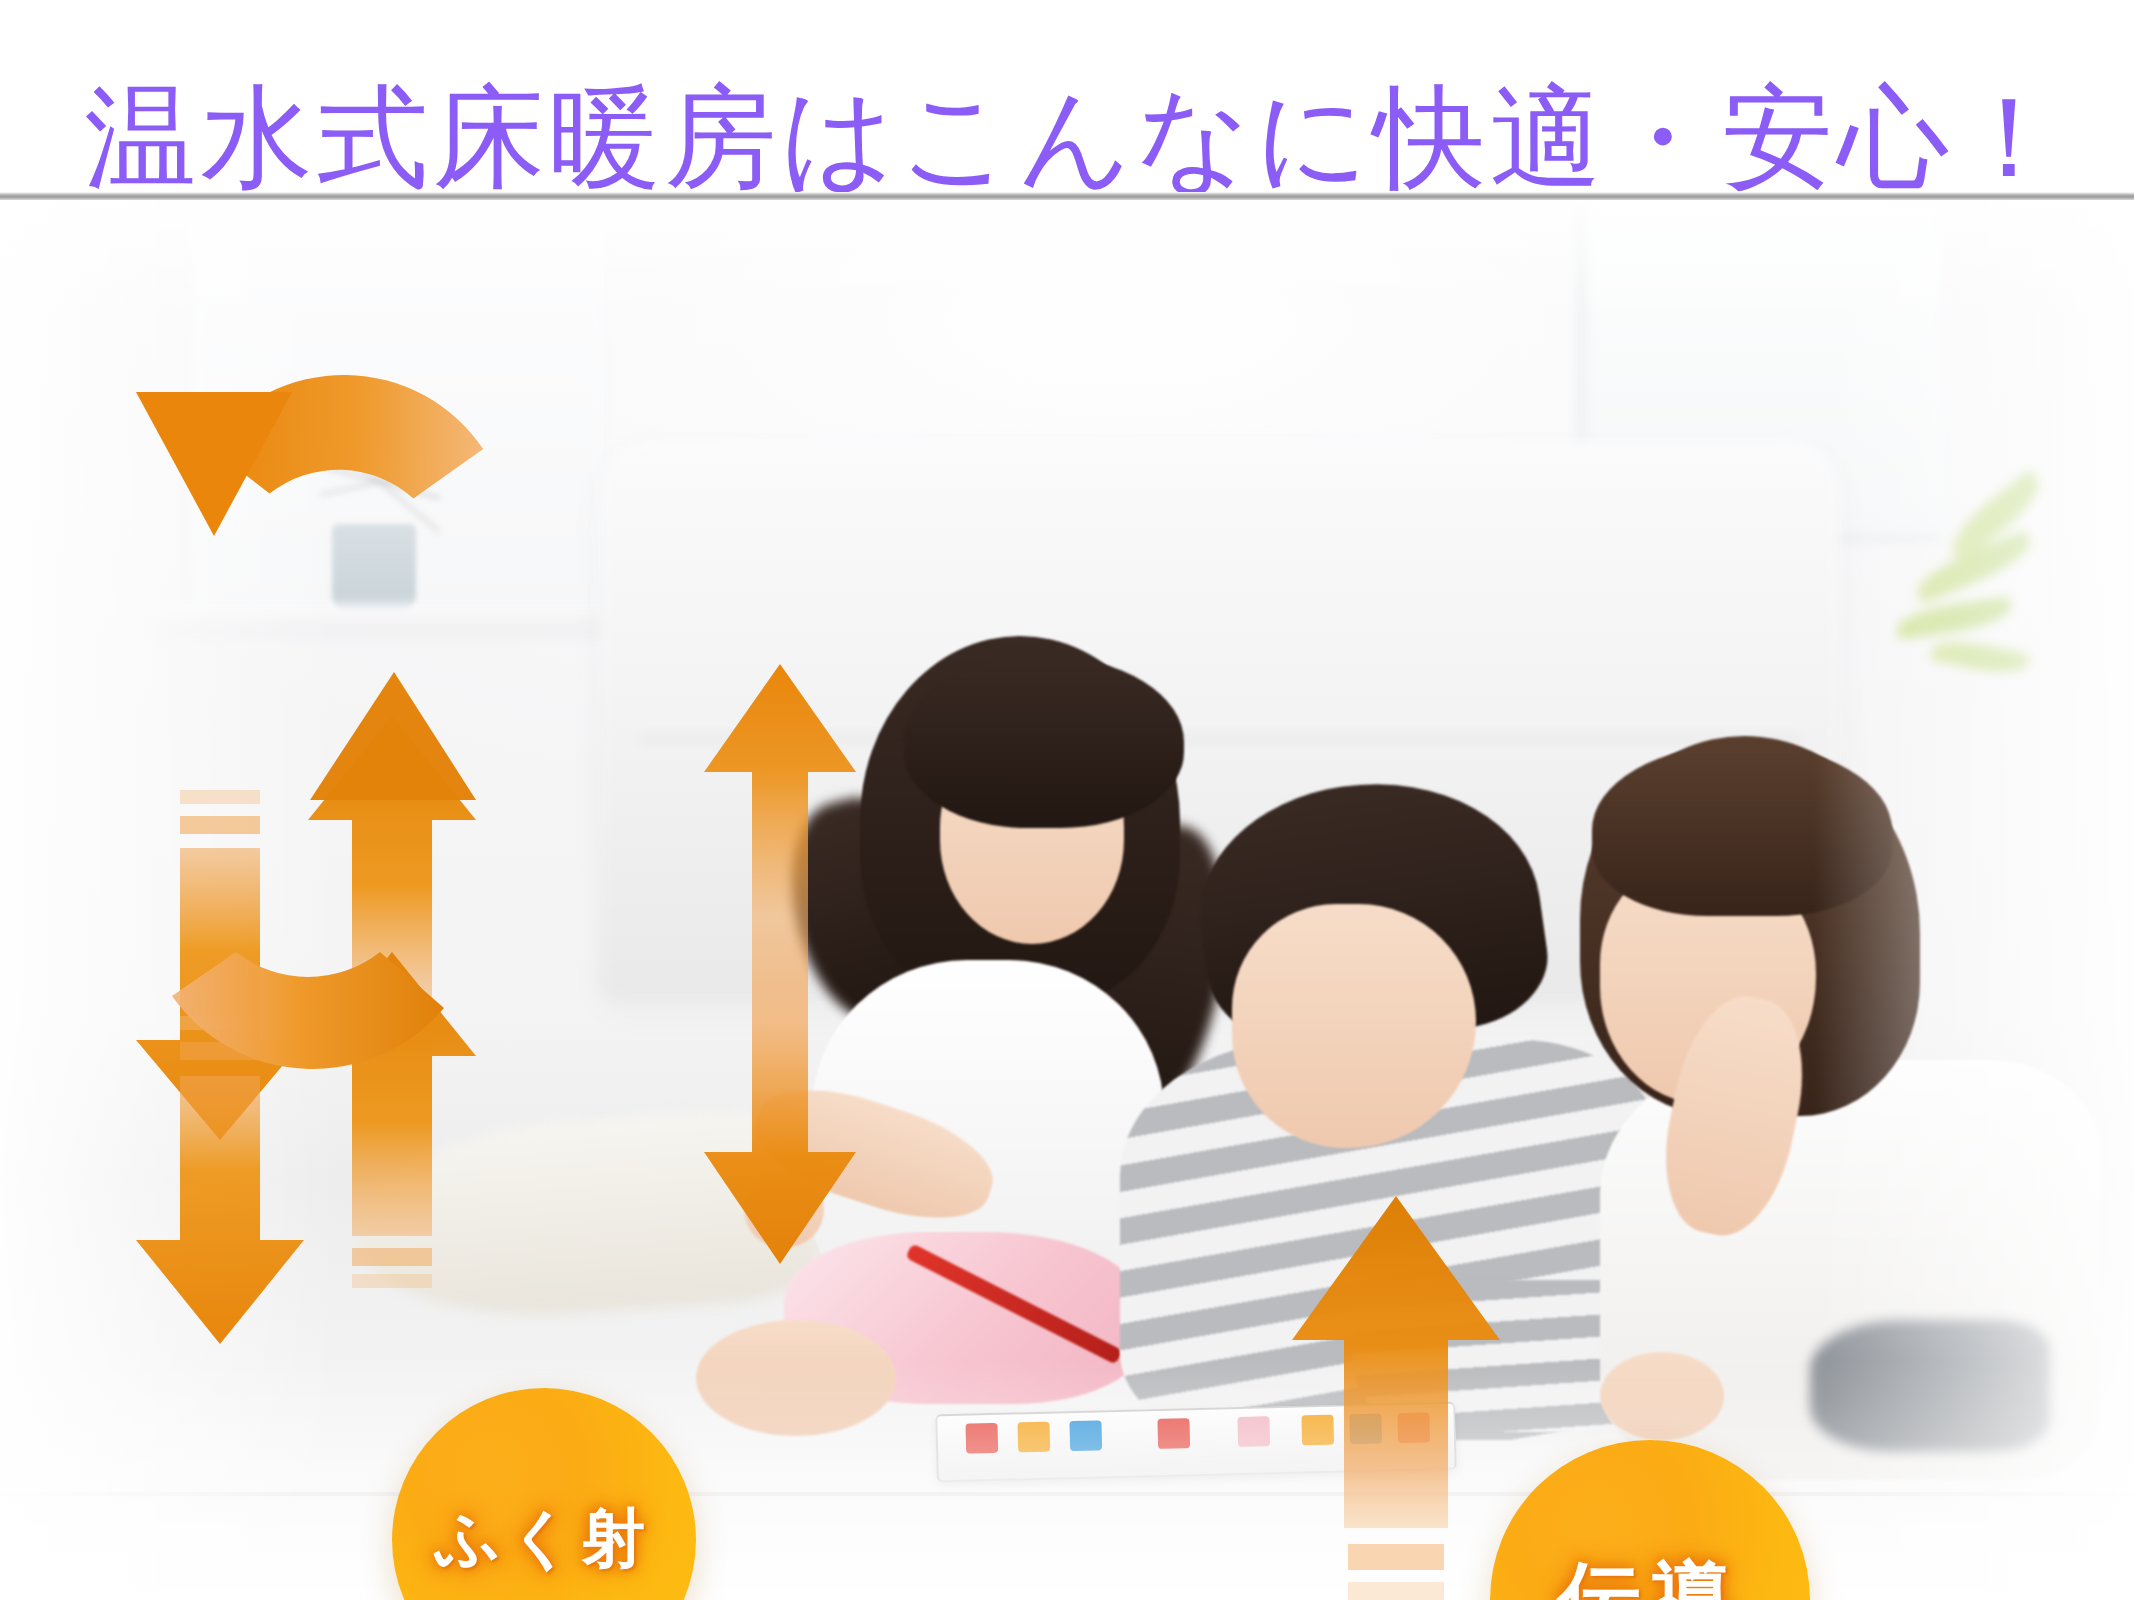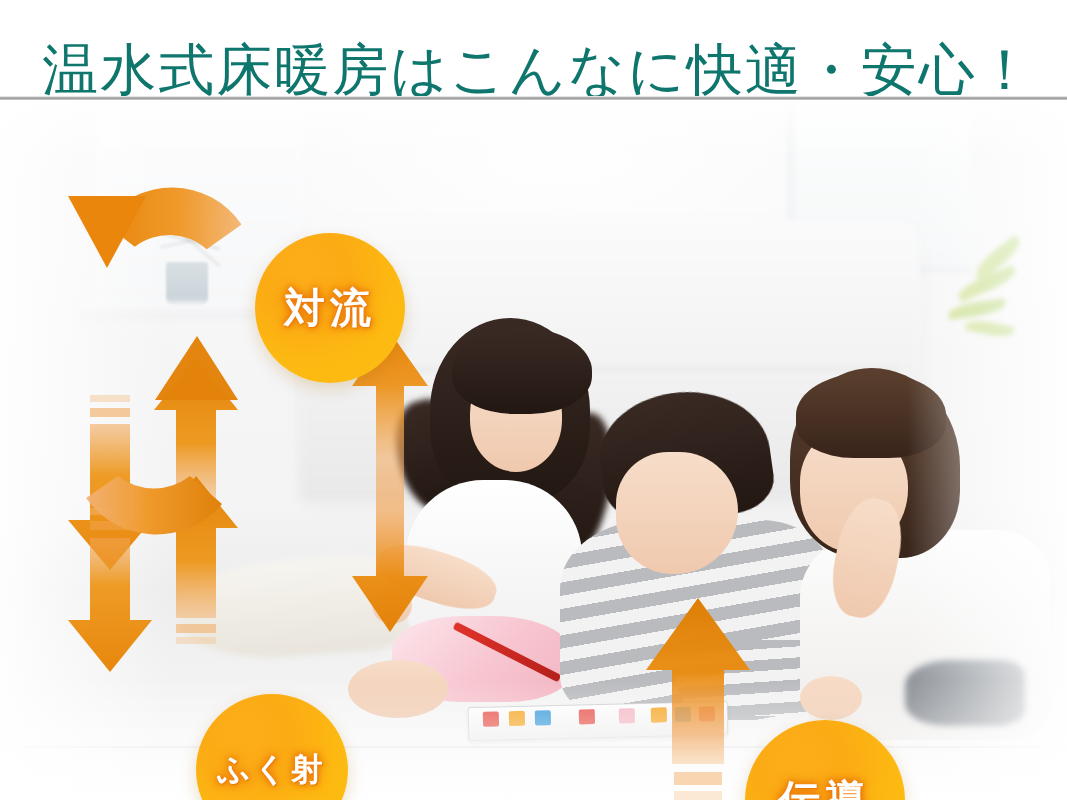--- a/index.html
+++ b/index.html
@@ -14,21 +14,21 @@
   
   .title-bar {
     position:absolute; left:0; top:0; width:1067px; height:96px;
     display:flex; align-items:center; justify-content:center;
     background:#ffffff;
   }
   .title-text {
     font-family:"Liberation Serif", "DejaVu Serif", serif;
     font-size:56px;
     font-weight:400;
-    color:#0f766e;
+    color:#8b5cf6;
     letter-spacing:2px;
     white-space:nowrap;
     line-height:1;
     padding-left:10px;
     margin-top:43px;
   }
   .divider {
     position:absolute; left:0; top:96px; width:1067px; height:4px;
     background:linear-gradient(to bottom,#ffffff 0%,#b4b4b4 35%,#9a9a9a 60%,#d8d8d8 100%);
   }
@@ -361,23 +361,20 @@
         <path d="M 390,232 L 428,286 L 404,286 L 404,476 L 428,476 L 390,532 L 352,476 L 376,476 L 376,286 L 352,286 Z" fill="url(#gRad)"></path>
       </g>
 
       <g>
         <path d="M 698,498 L 750,570 L 724,570 L 724,664 L 672,664 L 672,570 L 646,570 Z" fill="url(#gCond)"></path>
         <rect x="674" y="672" width="48" height="13" fill="#f6c693" opacity=".72"></rect>
         <rect x="674" y="691" width="48" height="11" fill="#f8d4ab" opacity=".5"></rect>
       </g>
     </svg>
 
-    <div class="bubble" id="bubble-convection">
-      <span>対流</span>
-    </div>
 
     <div class="bubble" id="bubble-radiation">
       <span>ふく射</span>
     </div>
 
     <div class="bubble" id="bubble-conduction">
       <span>伝導</span>
     </div>
 
   </div>

